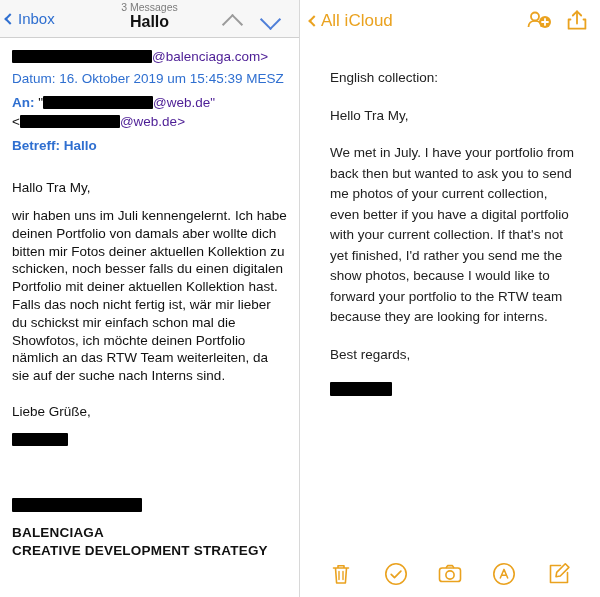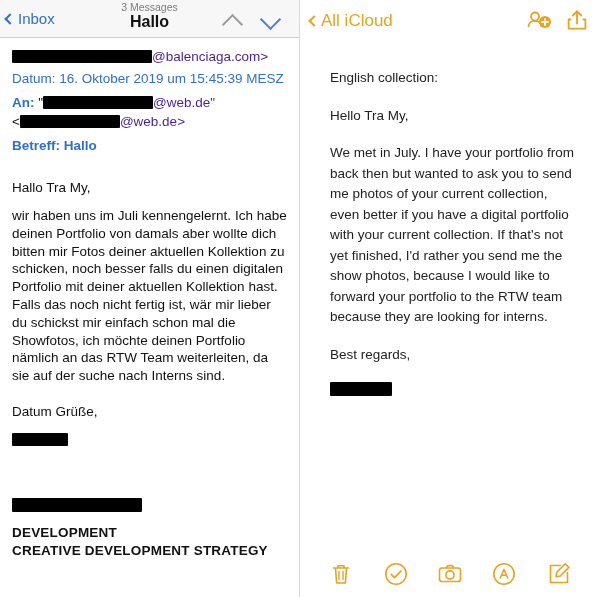--- a/index.html
+++ b/index.html
@@ -205,35 +205,35 @@
 
       <div class="hdr-line betreff">
         <span>Betreff:</span>
         <span>Hallo</span>
       </div>
 
       <div class="body-gap" style="height:22px;"></div>
 
       <p class="body-para">Hallo Tra My,</p>
       <p class="body-para">wir haben uns im Juli kennengelernt. Ich habe deinen Portfolio von damals aber wollte dich bitten mir Fotos deiner aktuellen Kollektion zu schicken, noch besser falls du einen digitalen Portfolio mit deiner aktuellen Kollektion hast. Falls das noch nicht fertig ist, wär mir lieber du schickst mir einfach schon mal die Showfotos, ich möchte deinen Portfolio nämlich an das RTW Team weiterleiten, da sie auf der suche nach Interns sind.</p>
-      <p class="body-para" style="margin-top:18px;">Datum Grüße,</p>
+      <p class="body-para" style="margin-top:18px;">Liebe Grüße,</p>
 
       <div>
         <span class="redact" style="width:56px;height:13px;margin-top:2px;"></span>
       </div>
 
       <div style="height:48px;"></div>
 
       <div>
         <span class="redact" style="width:130px;height:14px;"></span>
       </div>
 
       <div style="height:10px;"></div>
 
-      <div class="sig-bold">DEVELOPMENT</div>
+      <div class="sig-bold">BALENCIAGA</div>
       <div class="sig-bold">CREATIVE DEVELOPMENT STRATEGY</div>
     </div>
   </div>
 
   <div class="right-pane">
 
     <div class="right-header">
       <div class="all-icloud">
         <span class="chev-left-y"></span>
         <span>All iCloud</span>

